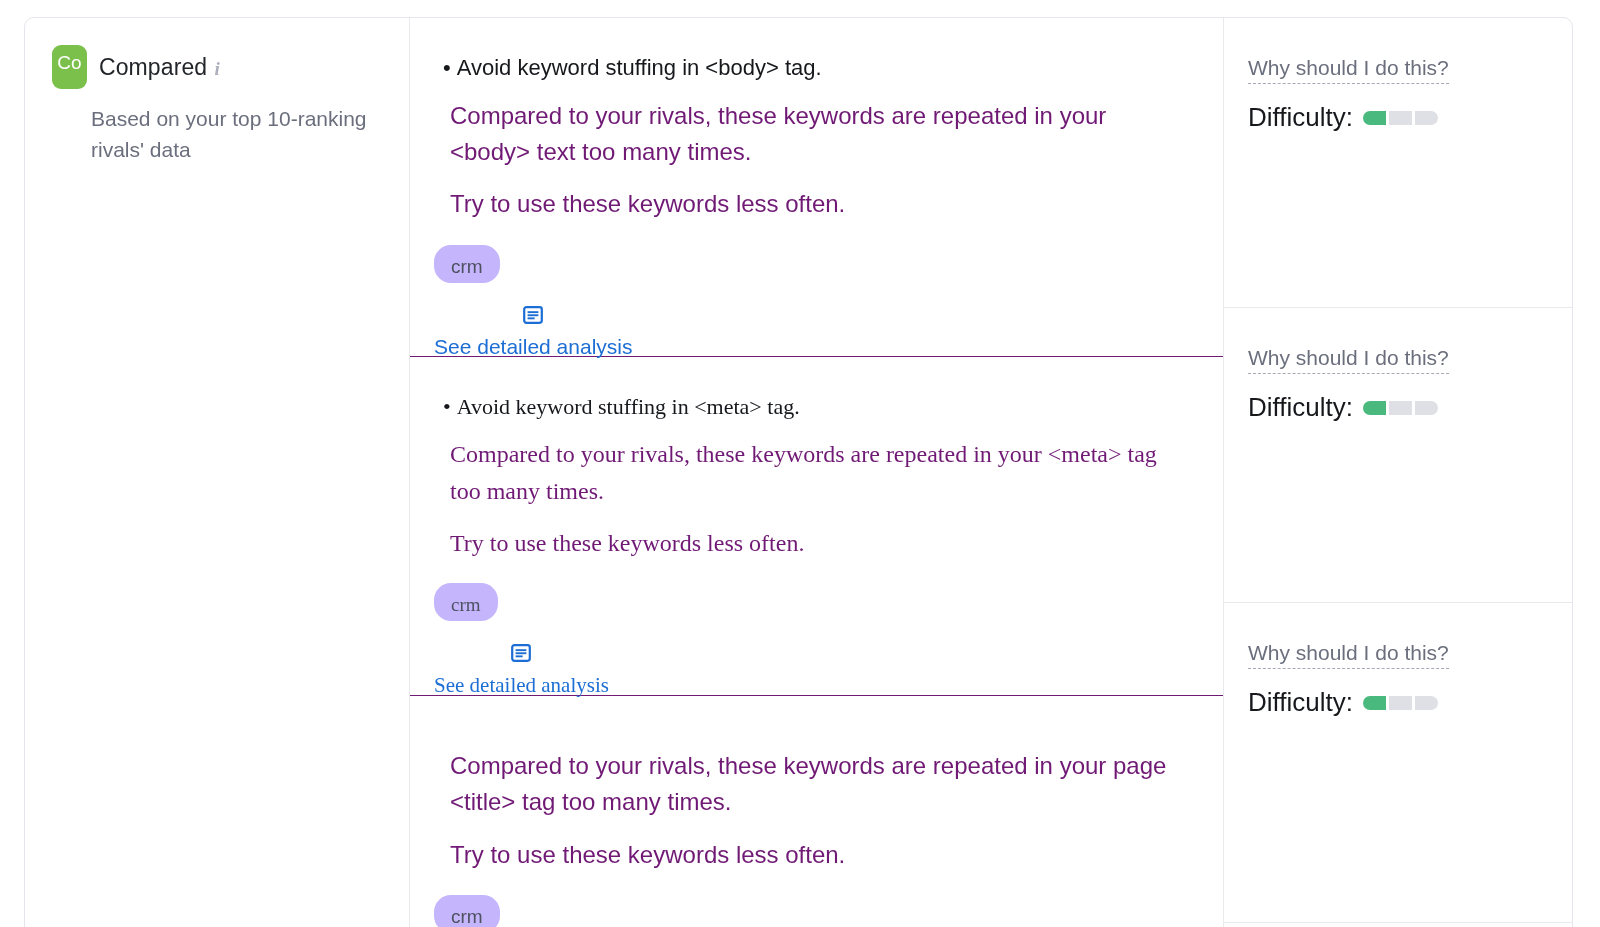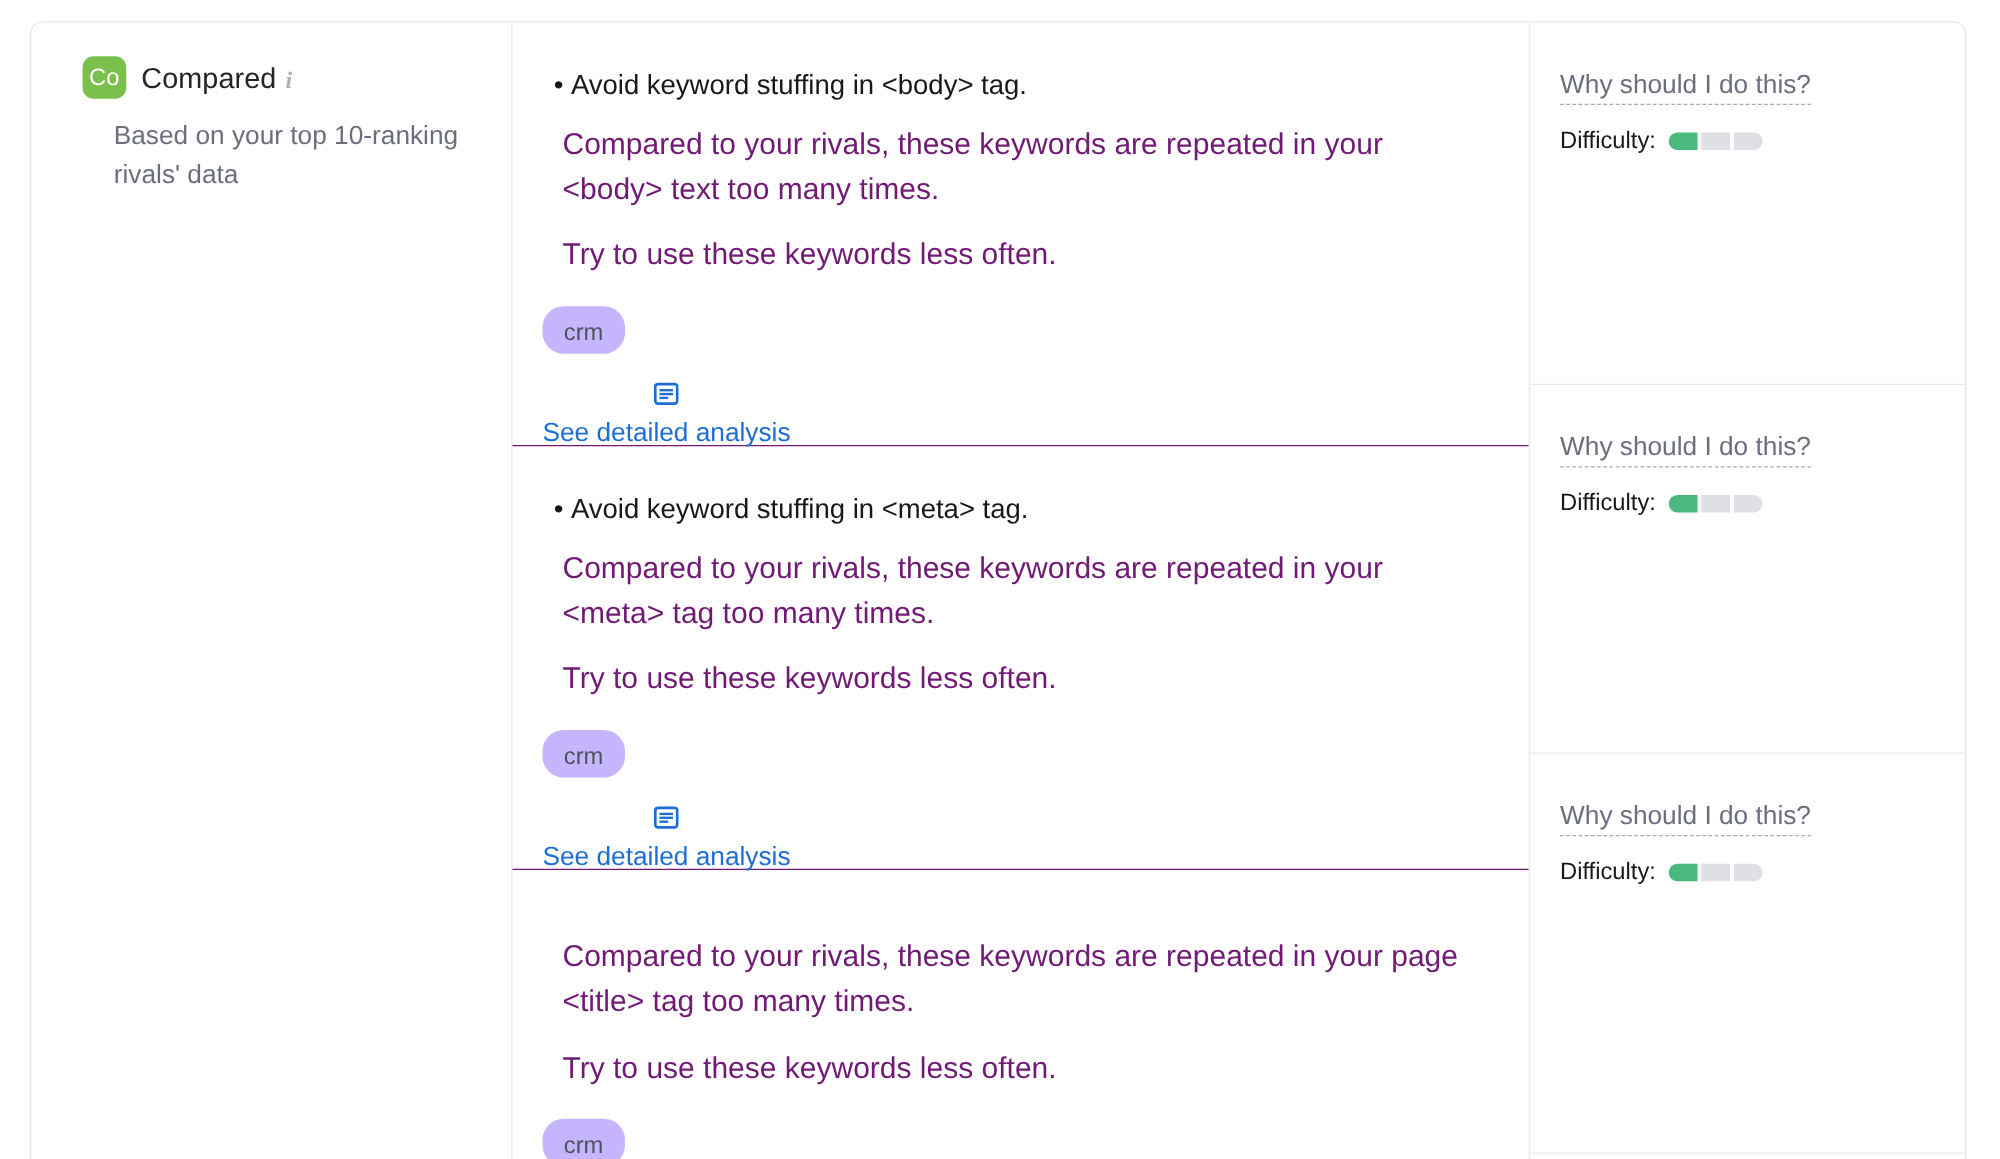--- a/index.html
+++ b/index.html
@@ -39,31 +39,30 @@
     padding: 27px 28px 0 27px;
     border-right: 1px solid #e9eaee;
   }
   .cat-head {
     display: flex;
     align-items: center;
     gap: 12px;
   }
   .cat-badge {
     width: 35px;
-    height: 34px;
+    height: 44px;
     border-radius: 9px;
     background: #7bc04a;
     color: #ffffff;
     font-size: 19px;
     line-height: 35px;
     text-align: center;
     letter-spacing: .2px;
     flex: 0 0 auto;
     font-family: "Liberation Sans", sans-serif;
-    margin-left: 14px;
   }
   .cat-title {
     font-size: 23px;
     color: #222529;
     letter-spacing: .1px;
   }
   .info-icon {
     display: inline-block;
     width: 14px;
     height: 20px;
@@ -98,21 +97,21 @@
     flex-direction: column;
     border-left: 1px solid #e9eaee;
   }
 
   .issue-cell {
     box-sizing: border-box;
     padding: 36px 40px 30px 24px;
     border-bottom: 1px solid #701a75;
   }
   .issue-cell.r1 { min-height: 290px; }
-  .issue-cell.r2 { min-height: 295px; }
+  .issue-cell.r2 { min-height: 295px; font-family: Liberation Serif, serif; }
   .issue-cell.r3 { min-height: 320px; }
 
   .why-cell {
     box-sizing: border-box;
     padding: 38px 0 0 24px;
     border-bottom: 1px solid #e9eaee;
   }
   .why-cell.r1 { min-height: 290px; }
   .why-cell.r2 { min-height: 295px; }
   .why-cell.r3 { min-height: 320px; }
@@ -179,21 +178,21 @@
     padding-bottom: 3px;
     cursor: pointer;
   }
   .difficulty-row {
     margin-top: 18px;
     display: flex;
     align-items: center;
     gap: 10px;
   }
   .difficulty-label {
-    font-size: 19px;
+    font-size: 26px;
     color: #16181c;
   }
   .difficulty-bar {
     display: flex;
     gap: 3px;
   }
   .difficulty-bar .seg {
     width: 23px;
     height: 14px;
     background: #dfe0e6;

